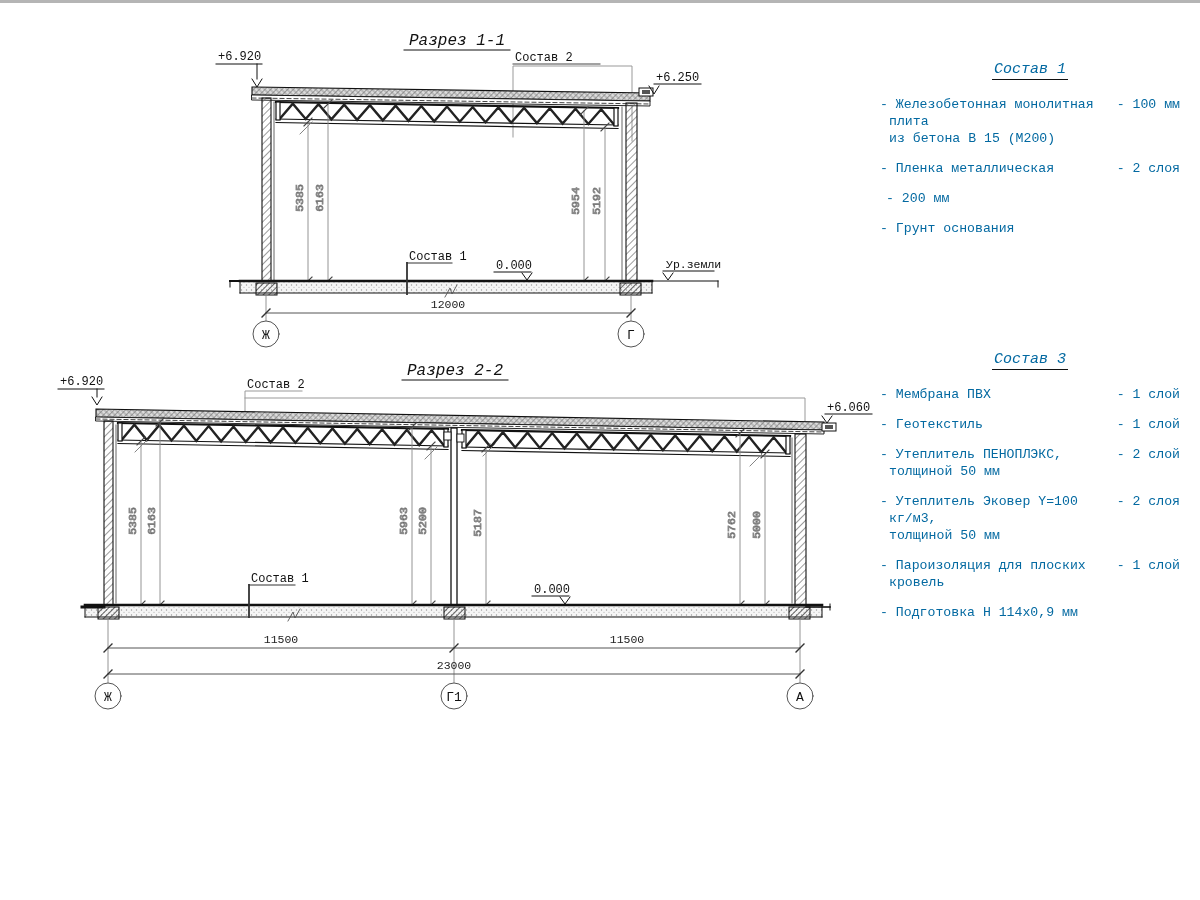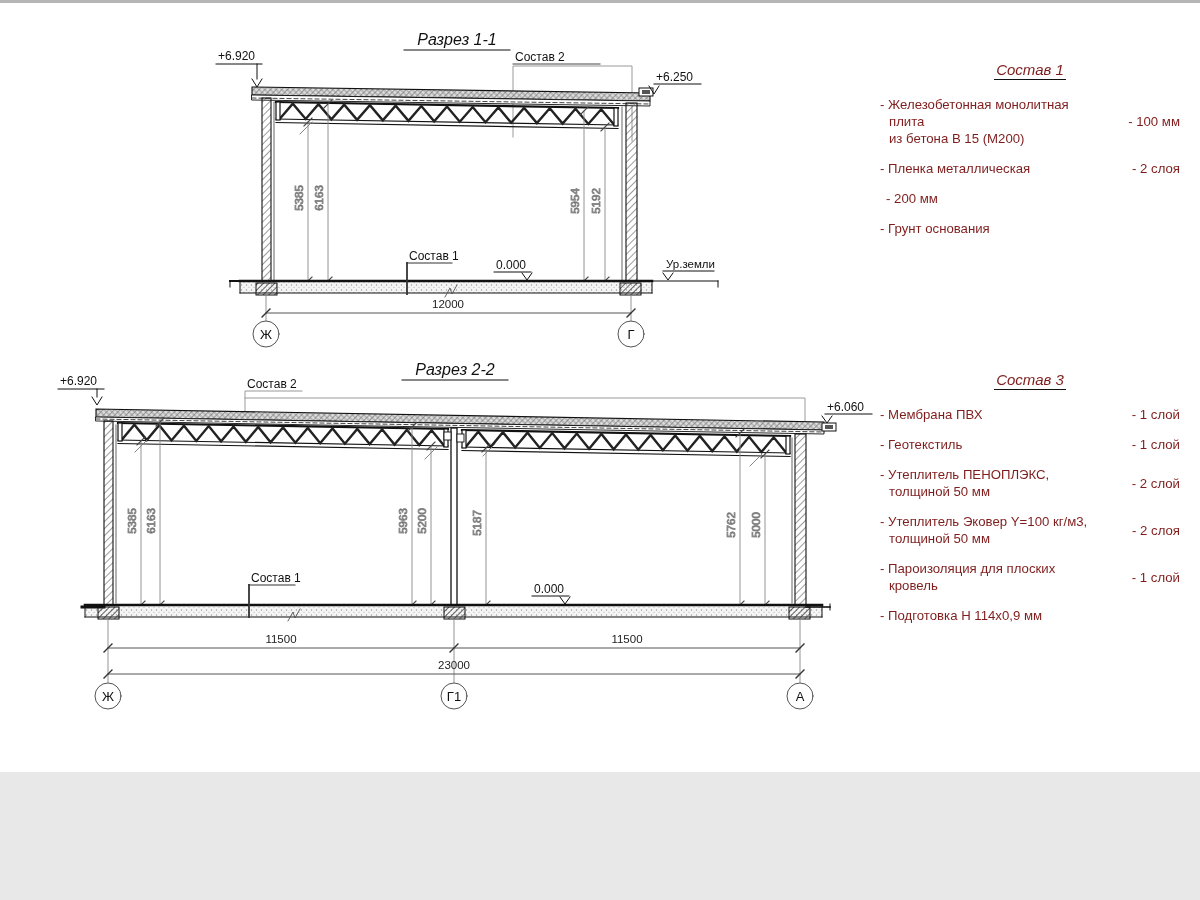--- a/index.html
+++ b/index.html
@@ -1,34 +1,34 @@
 <!DOCTYPE html>
 <html><head>
 <meta charset="utf-8">
 <style>
   html,body{margin:0;padding:0;background:#e8e8e8;}
   .page{
-    position:relative;width:1200px;height:772px;background:#ffffff;
-    font-family:Liberation Sans, sans-serif;color:#7f1d1d;overflow:hidden;
+    position:relative;width:1200px;height:900px;background:#ffffff;
+    font-family:Liberation Mono, monospace;color:#0369a1;overflow:hidden;
     border-top:3px solid #b5b5b5;box-sizing:border-box;
   }
   svg text{fill:#111;}
   .dwg-title{font-size:16px;font-style:italic;}
   .dim-num{font-size:11.5px;fill:#222;}
   .lbl{font-size:12px;}
   .lbl-sm{font-size:11.5px;}
   .axis-letter{font-size:13px;}
   .elev{font-size:12px;}
   .spec{position:absolute;width:300px;}
   .spec-title{
     text-align:center;font-size:15px;font-style:italic;margin-bottom:18px;
   }
   .spec-title span{border-bottom:1px solid #111;padding:0 2px 1px 2px;}
   .spec-item{
-    display:flex;justify-content:space-between;align-items:center;
+    display:flex;justify-content:space-between;align-items:flex-start;
     margin-bottom:13px;font-size:13.2px;line-height:17px;
   }
   .spec-text{white-space:pre-line;padding-left:9px;text-indent:-9px;max-width:215px;}
   .spec-value{white-space:nowrap;padding-left:6px;}
 </style>
 </head>
 <body>
 
 <div class="page">
 
@@ -309,21 +309,21 @@
   </div>
   <div class="spec-item">
     <div class="spec-value">- 200 мм</div>
   </div>
   <div class="spec-item">
     <div class="spec-text">- Грунт основания</div>
     <div class="spec-value"></div>
   </div>
 </div>
 
-<div class="spec" style="left:880px;top:368px;">
+<div class="spec" style="left:880px;top:348px;">
   <div class="spec-title"><span>Состав 3</span></div>
   <div class="spec-item">
     <div class="spec-text">- Мембрана ПВХ</div>
     <div class="spec-value">- 1 слой</div>
   </div>
   <div class="spec-item">
     <div class="spec-text">- Геотекстиль</div>
     <div class="spec-value">- 1 слой</div>
   </div>
   <div class="spec-item">

